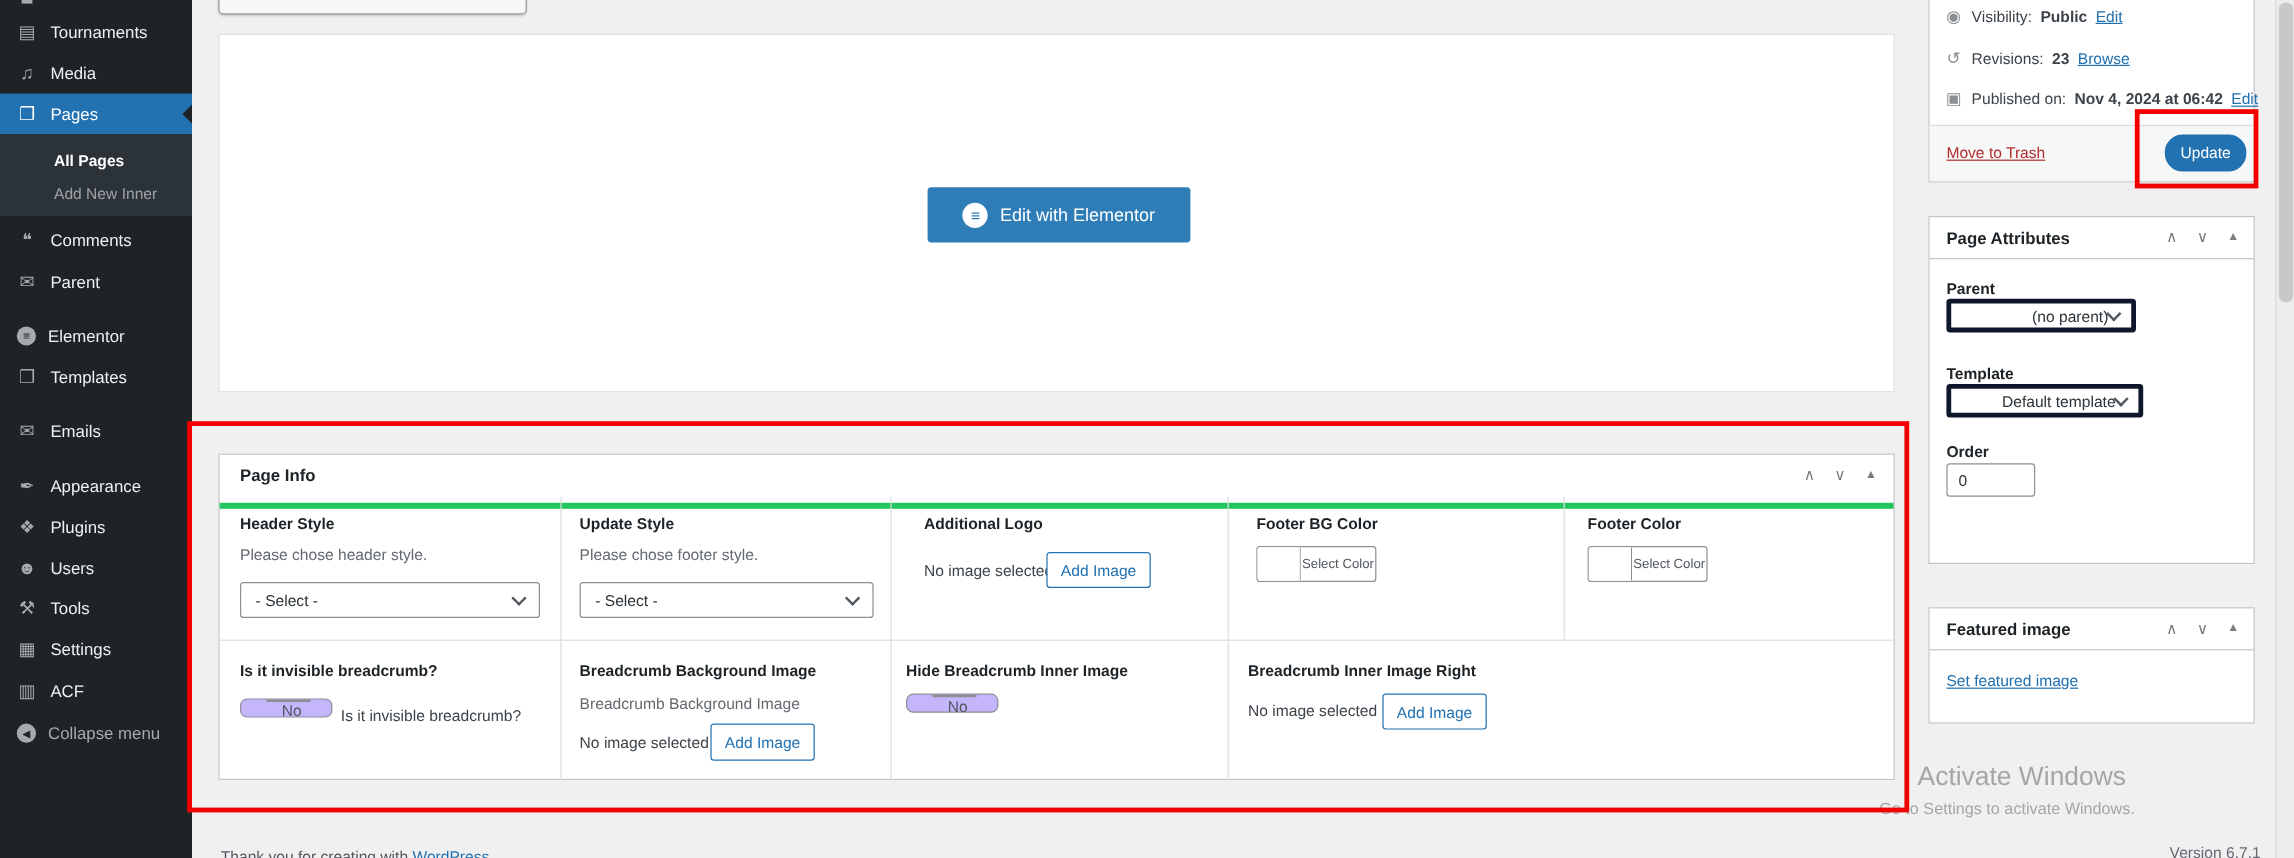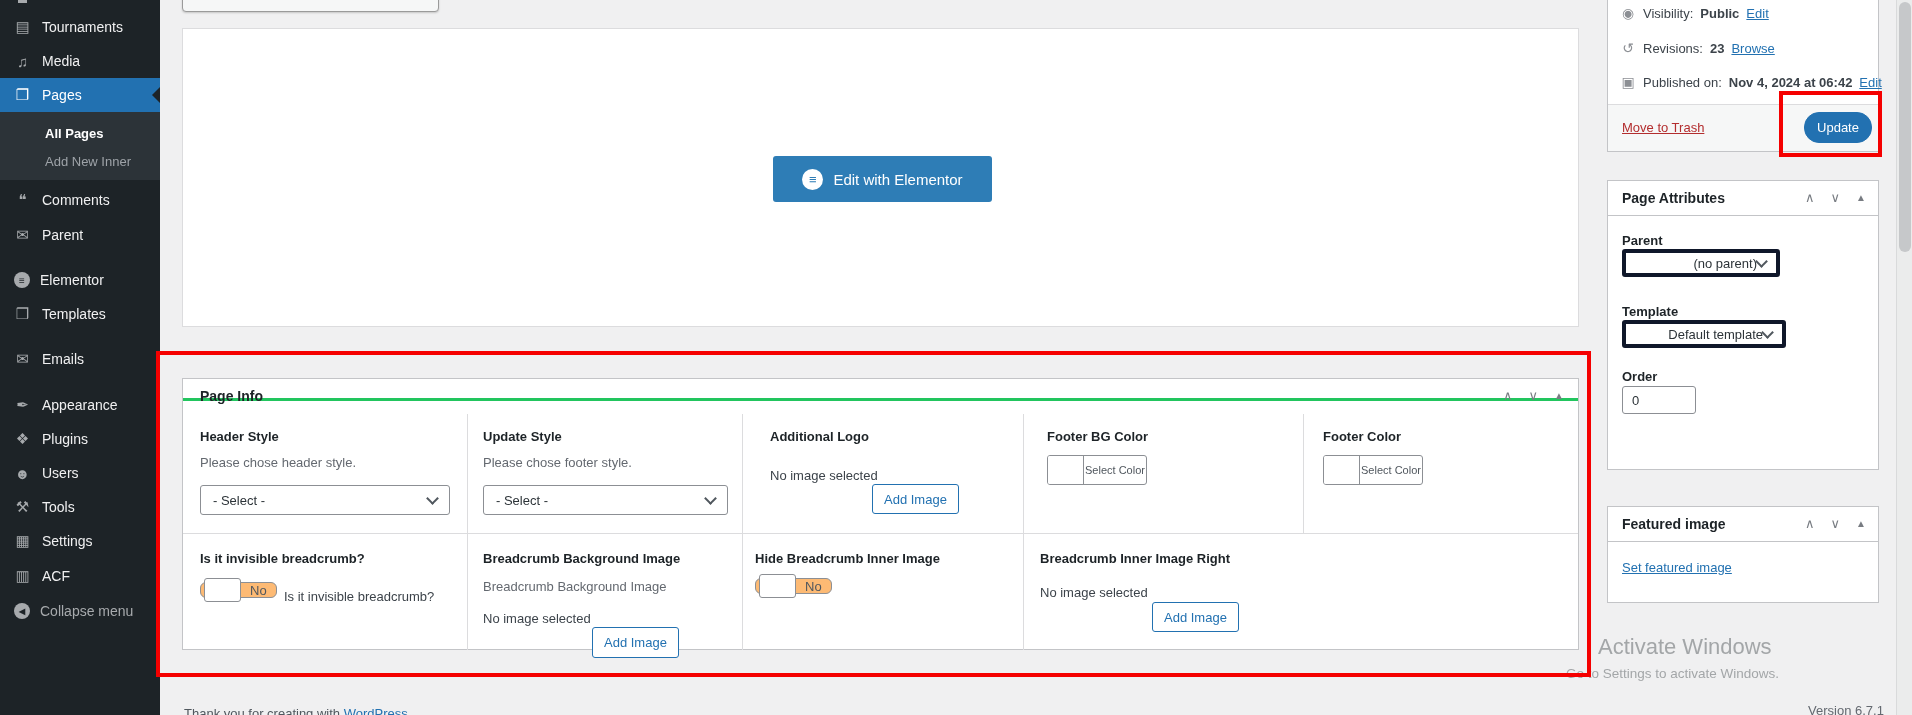--- a/index.html
+++ b/index.html
@@ -31,25 +31,25 @@
   .hdr-icons{position:absolute;right:14px;top:9px;color:#787c82;display:flex;gap:16px;font-size:13px;}
   .hdr-icons span{cursor:pointer;}
   .hdr-icons .tri{font-size:10px;padding-top:2px;}
   .pib-hline{position:absolute;left:0;width:100%;height:1px;background:#dcdcde;}
   .pib-vline{position:absolute;width:1px;background:#dcdcde;}
   .f-label{position:absolute;font-weight:bold;font-size:13px;color:#1d2327;white-space:nowrap;}
   .f-desc{position:absolute;color:#646970;font-size:13px;white-space:nowrap;}
   .f-status{position:absolute;color:#3c434a;font-size:13px;white-space:nowrap;}
   .f-select{position:absolute;height:30px;border:1px solid #8c8f94;border-radius:3px;background:#fff;display:flex;align-items:center;justify-content:space-between;padding:0 12px;box-sizing:border-box;color:#2c3338;cursor:pointer;}
   .chev{width:7px;height:7px;border-right:2px solid #50575e;border-bottom:2px solid #50575e;transform:rotate(45deg);margin-top:-4px;}
-  .add-btn{position:absolute;height:30px;padding:0 11px;background:#fff;border:1px solid #2271b1;color:#2271b1;border-radius:3px;display:flex;align-items:center;font-size:13px;cursor:pointer;box-sizing:border-box;margin-top:24px;}
+  .add-btn{position:absolute;height:30px;padding:0 11px;background:#fff;border:1px solid #2271b1;color:#2271b1;border-radius:3px;display:flex;align-items:center;font-size:13px;cursor:pointer;box-sizing:border-box;}
   .color-widget{position:absolute;width:100px;height:30px;border:1px solid #8c8f94;border-radius:3px;background:#fff;display:flex;align-items:center;box-sizing:border-box;cursor:pointer;}
   .swatch{width:35px;height:28px;background:#fff;border-right:1px solid #8c8f94;border-radius:2px 0 0 2px;}
   .cw-label{flex:1;text-align:center;font-size:11px;color:#50575e;}
-  .toggle{position:absolute;width:77px;height:16px;border:1px solid #8c8f94;border-radius:6px;background:#fdba74;display:flex;align-items:center;box-sizing:border-box;cursor:pointer;}
+  .toggle{position:absolute;width:77px;height:16px;border:1px solid #8c8f94;border-radius:6px;background:#c4b5fd;display:flex;align-items:center;box-sizing:border-box;cursor:pointer;flex-direction:column;}
   .knob{width:35px;height:22px;background:#fff;border:1px solid #8c8f94;border-radius:3px;margin-left:3px;}
   .toggle .t-label{margin-left:9px;color:#50575e;font-size:13px;}
   
   .rt-box{position:absolute;left:1607px;width:272px;background:#fff;border:1px solid #c3c4c7;box-sizing:border-box;}
   .rt-header{position:absolute;left:0;top:0;width:100%;height:35px;border-bottom:1px solid #c3c4c7;box-sizing:border-box;}
   .pub-row{position:absolute;left:12px;display:flex;align-items:center;gap:7px;color:#3c434a;white-space:nowrap;}
   .pub-ico{color:#8c8f94;width:16px;text-align:center;font-size:14px;}
   .bold{font-weight:bold;}
   .lnk{color:#2271b1;text-decoration:underline;cursor:pointer;}
   .pub-footer{position:absolute;left:0;bottom:0;width:100%;height:47px;background:#f6f7f7;border-top:1px solid #dcdcde;box-sizing:border-box;}
@@ -142,21 +142,21 @@
 <div class="title-stub"></div>
 
 <div class="editor-box">
   <div class="elementor-btn">
     <span class="e-circle">≡</span>
     <span>Edit with Elementor</span>
   </div>
 </div>
 
 <div class="pib">
-  <div class="rt-header" style="height:22px;border-bottom:3px solid #22c55e">
+  <div class="rt-header" style="height:45px;border-bottom:5px solid #22c55e">
     <span class="box-header-title">Page Info</span>
     <span class="hdr-icons">
       <span>∧</span>
       <span>∨</span>
       <span class="tri">▲</span>
     </span>
   </div>
 
   <div class="pib-hline" style="top:154px"></div>
   <div class="pib-vline" style="left:284px;top:35px;height:119px"></div>

